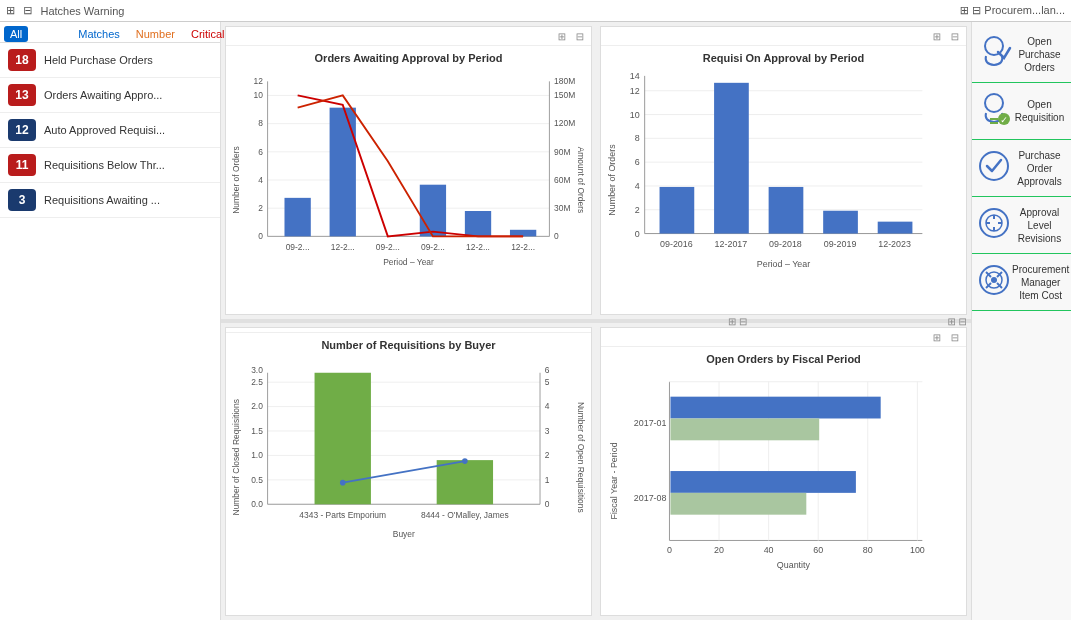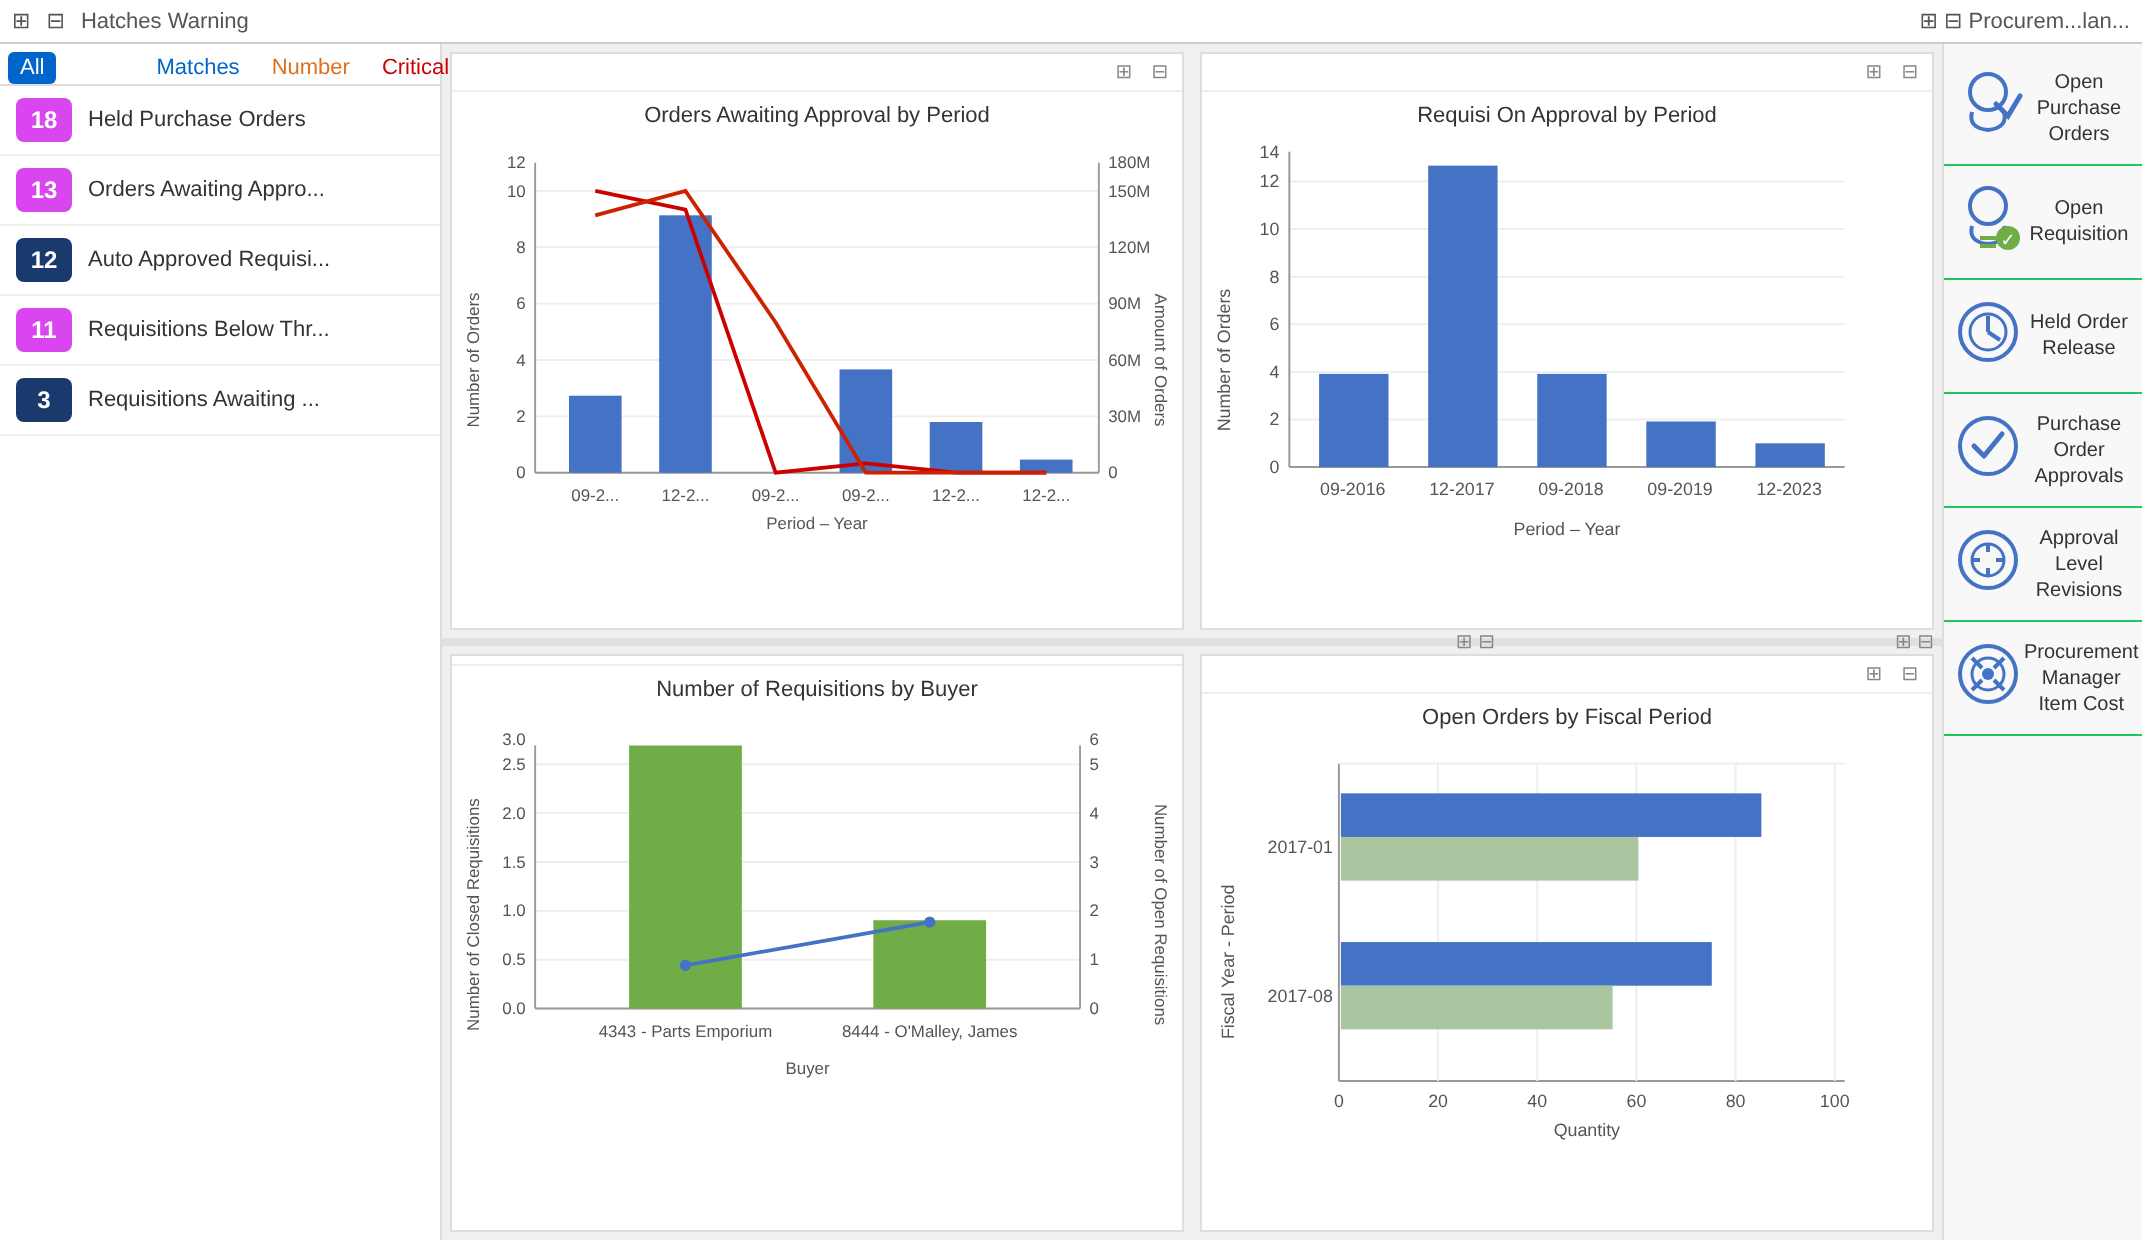--- a/index.html
+++ b/index.html
@@ -13,32 +13,32 @@
 
     
     .sidebar { width: 221px; background: #fff; border-right: 1px solid #ddd; display: flex; flex-direction: column; }
     .filter-tabs { display: flex; border-bottom: 1px solid #ddd; padding: 4px 4px 0; gap: 4px; }
     .filter-tab { padding: 2px 6px; font-size: 11px; cursor: pointer; border-radius: 2px 2px 0 0; color: #555; }
     .filter-tab.all { background: #0066cc; color: #fff; border-radius: 3px; }
 
     .sidebar-items { flex: 1; overflow-y: auto; }
     .sidebar-item { display: flex; align-items: center; padding: 6px 8px; border-bottom: 1px solid #eee; cursor: pointer; }
     .badge { min-width: 28px; height: 22px; border-radius: 4px; display: flex; align-items: center; justify-content: center; font-size: 12px; font-weight: bold; color: #fff; margin-right: 8px; padding: 0 4px; }
-    .badge.orange { background: #d946ef; }
+    .badge.orange { background: #b91c1c; }
     .badge.dark-blue { background: #1a3a6e; }
     .sidebar-label { font-size: 11px; color: #333; }
 
     
     .center-content { flex: 1; display: flex; flex-direction: column; overflow: hidden; }
 
     .charts-row { display: flex; flex: 1; }
     .chart-panel { flex: 1; background: #fff; border: 1px solid #ddd; margin: 4px; display: flex; flex-direction: column; position: relative; }
     .chart-panel-header { display: flex; justify-content: flex-end; padding: 2px 4px; gap: 4px; border-bottom: 1px solid #eee; }
     .chart-icon { width: 14px; height: 14px; cursor: pointer; color: #888; font-size: 10px; display: flex; align-items: center; justify-content: center; }
-    .chart-title { text-align: center; font-size: 11px; font-weight: normal; color: #333; padding: 6px 0 2px; }
+    .chart-title { text-align: center; font-size: 11px; font-weight: bold; color: #333; padding: 6px 0 2px; }
     .chart-area { flex: 1; position: relative; padding: 4px; }
 
     
     .right-sidebar { width: 100px; background: #f8f8f8; border-left: 1px solid #ddd; display: flex; flex-direction: column; padding: 4px 0; overflow-y: auto; }
     .right-item { display: flex; flex-direction: row; align-items: center; padding: 8px 4px; border-bottom: 1px solid #22c55e; cursor: pointer; }
     .right-icon { width: 36px; height: 36px; margin-bottom: 4px; }
     .right-label { font-size: 10px; color: #333; text-align: center; line-height: 1.3; }
 
     
     svg { overflow: visible; }
@@ -341,29 +341,20 @@
       <svg class="right-icon" viewBox="0 0 36 36">
         <circle cx="18" cy="12" r="9" fill="none" stroke="#4472c4" stroke-width="2"></circle>
         <path d="M10 22 Q8 30 18 31 Q28 30 26 22" fill="none" stroke="#4472c4" stroke-width="2"></path>
         <path d="M14 32 L22 32 M14 28 L22 28" stroke="#70ad47" stroke-width="2"></path>
         <circle cx="28" cy="28" r="6" fill="#70ad47"></circle>
         <text x="28" y="32" text-anchor="middle" fill="white" font-size="9">✓</text>
       </svg>
       <span class="right-label">Open Requisition</span>
     </div>
 
-    <div class="right-item">
-      <svg class="right-icon" viewBox="0 0 36 36">
-        <circle cx="18" cy="18" r="14" fill="none" stroke="#4472c4" stroke-width="2"></circle>
-        <circle cx="18" cy="18" r="9" fill="none" stroke="#4472c4" stroke-width="1.5"></circle>
-        <line x1="18" y1="18" x2="18" y2="10" stroke="#4472c4" stroke-width="2"></line>
-        <line x1="18" y1="18" x2="24" y2="22" stroke="#4472c4" stroke-width="2"></line>
-      </svg>
-      <span class="right-label">Held Order Release</span>
-    </div>
 
     <div class="right-item">
       <svg class="right-icon" viewBox="0 0 36 36">
         <circle cx="18" cy="18" r="14" fill="none" stroke="#4472c4" stroke-width="2"></circle>
         <path d="M11 18 L16 23 L25 12" fill="none" stroke="#4472c4" stroke-width="2.5" stroke-linecap="round" stroke-linejoin="round"></path>
       </svg>
       <span class="right-label">Purchase Order Approvals</span>
     </div>
 
     <div class="right-item">

